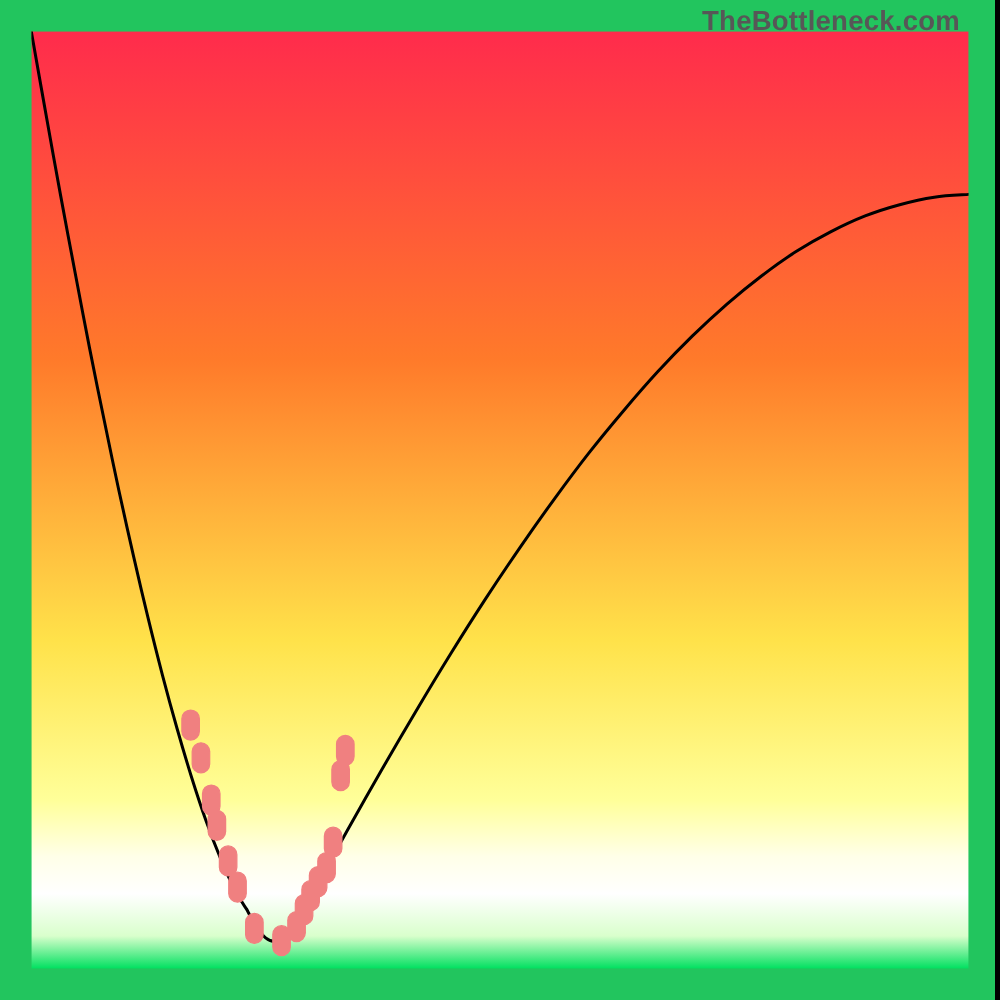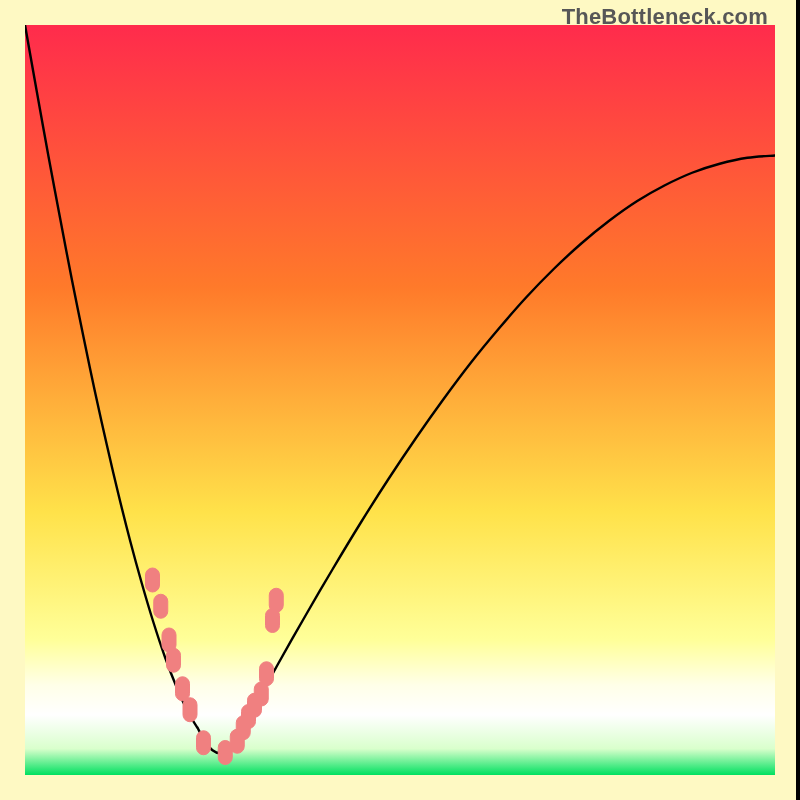--- a/index.html
+++ b/index.html
@@ -6,21 +6,21 @@
     margin: 0;
     padding: 0;
     width: 800px;
     height: 800px;
     overflow: hidden;
     background: #000;
   }
   .frame {
     width: 796px;
     height: 800px;
-    background: #fef9c3;
+    background: #22c55e;
     position: relative;
   }
   .plot-area {
     position: absolute;
     left: 25px;
     top: 25px;
     width: 750px;
     height: 750px;
     overflow: hidden;
   }

